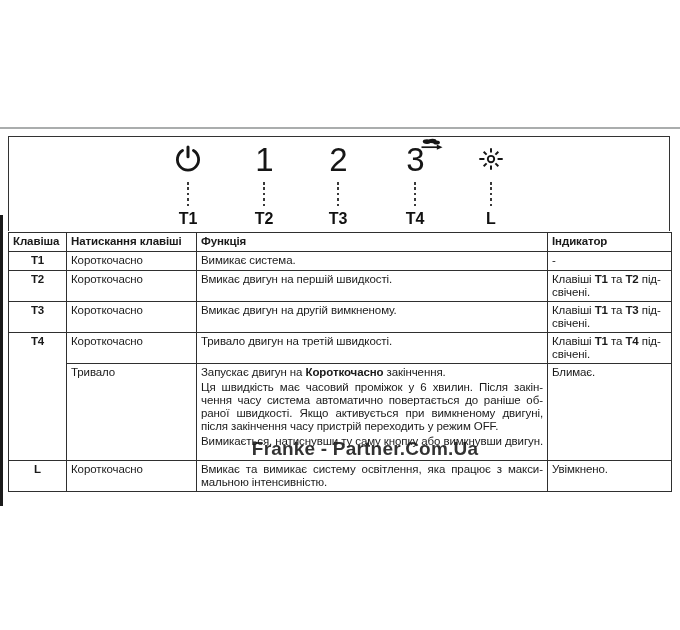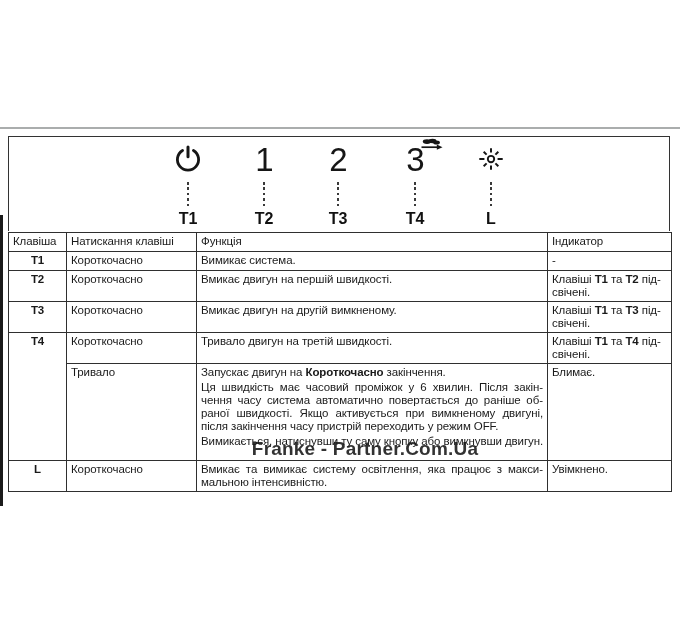--- a/index.html
+++ b/index.html
@@ -22,21 +22,21 @@
   .dotline{width:2px;height:26px;margin:1px auto 2px auto;
     background:repeating-linear-gradient(to bottom,#3a3a3a 0 2.6px,transparent 2.6px 5.4px);}
   .key-label{font-size:16px;font-weight:bold;color:#111;line-height:18px;}
 
   
   table.fn{
     position:absolute;left:8px;top:232px;width:663px;border-collapse:collapse;
     font-size:11.5px;line-height:13px;letter-spacing:-0.1px;color:#1a1a1a;table-layout:fixed;
   }
   table.fn th,table.fn td{border:1.5px solid #2f2f2f;padding:2px 4px;vertical-align:top;background:#fff;}
-  table.fn th{font-weight:normal;text-align:left;height:14px;white-space:nowrap;overflow:hidden;}
+  table.fn th{font-weight:bold;text-align:left;height:14px;white-space:nowrap;overflow:hidden;}
   th.c-key{text-align:center;}
   td.key{font-weight:bold;text-align:center;}
   td.func .para{text-align:justify;}
   .para + .para{margin-top:2px;}
   .b{font-weight:bold;}
 
   
   .watermark{
     position:absolute;left:365px;top:438px;transform:translateX(-50%);
     text-align:right;font-weight:bold;font-size:19px;line-height:21px;

